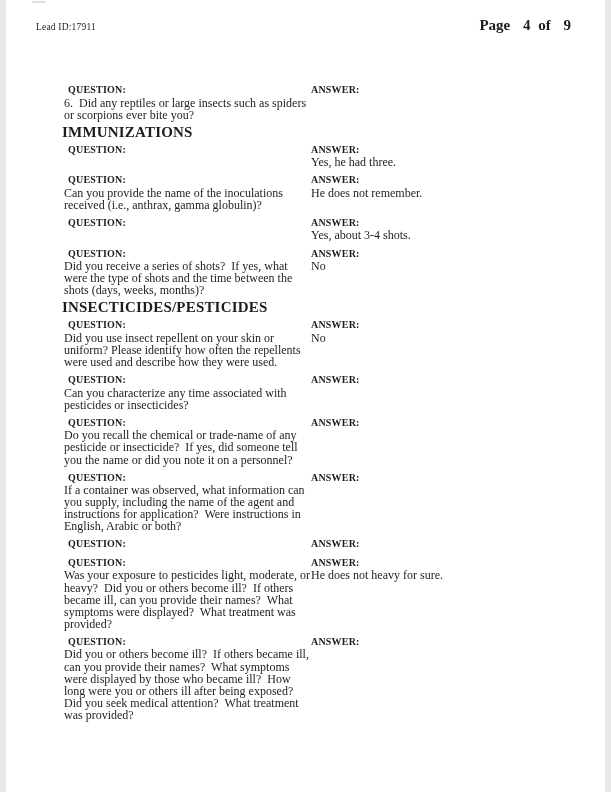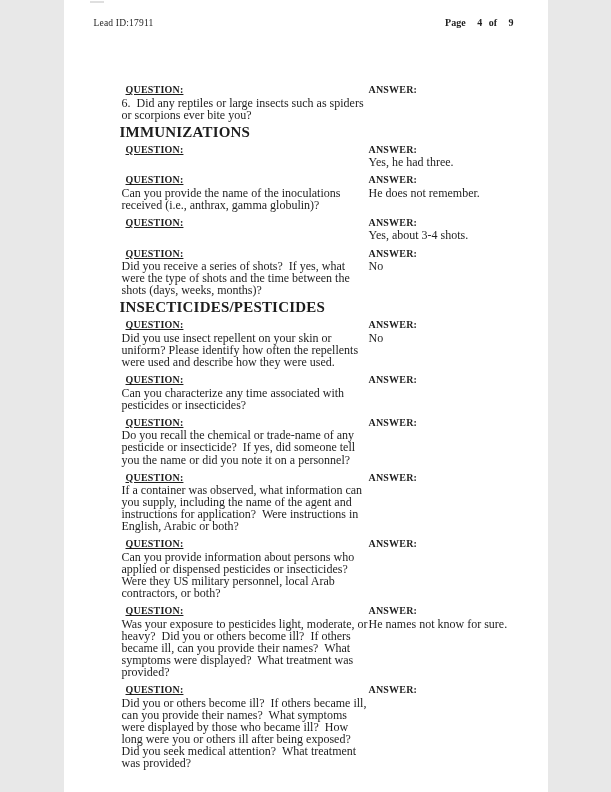--- a/index.html
+++ b/index.html
@@ -1,18 +1,18 @@
 <!DOCTYPE html>
 <html><head>
 <meta charset="utf-8">
 <style>
   html, body { margin: 0; padding: 0; background: #e8e8e8; }
   .page {
     position: relative;
-    width: 484px;
+    width: 599px;
     height: 792px;
     margin: 0 auto;
     background: #ffffff;
     font-family: "Liberation Serif", serif;
     color: #1d1d1d;
     overflow: hidden;
   }
   .scan-artifact {
     position: absolute;
     top: 1px; left: 26px;
@@ -21,40 +21,40 @@
     opacity: 0.6;
   }
   .header {
     position: absolute;
     top: 17px; left: 30px; right: 34px;
     display: flex;
     justify-content: space-between;
     align-items: baseline;
   }
   .lead-id { font-size: 9.5px; letter-spacing: 0.2px; }
-  .pageinfo { font-size: 10px; font-weight: bold; }
+  .pageinfo { font-size: 15px; font-weight: bold; }
   .pageinfo span { display: inline-block; }
   .pageinfo .gap-wide { margin-right: 9px; }
   .pageinfo .gap-sm { margin-right: 4px; }
   .doc-body {
     position: absolute;
     top: 83px; left: 58px; right: 28px;
   }
   .qa-row {
     display: grid;
     grid-template-columns: 247px 1fr;
     margin-bottom: 5px;
   }
   .label {
     font-weight: bold;
     font-size: 10px;
     line-height: 13.5px;
     letter-spacing: 0.2px;
   }
-  .q-label { margin-left: 4px; text-decoration: underline; }
+  .q-label { margin-left: 4px; }
   .qtext, .atext {
     font-size: 12px;
     line-height: 12.1px;
     white-space: pre-wrap;
   }
   .acol { padding-left: 0px; }
   .section-h {
     font-weight: bold;
     font-size: 15px;
     line-height: 13px;
@@ -176,36 +176,35 @@
     </div>
     <div class="acol">
       <div class="label a-label">ANSWER:</div>
       <div class="atext"></div>
     </div>
   </div>
 
   <div class="qa-row">
     <div class="qcol">
       <div class="label q-label">QUESTION:</div>
-      <div class="qtext">Can you provide information about persons who applied or dispensed pesticides or insecticides?  Were they US military personnel, local Arab contractors, or both?</div>
     </div>
     <div class="acol">
       <div class="label a-label">ANSWER:</div>
       <div class="atext"></div>
     </div>
   </div>
 
   <div class="qa-row">
     <div class="qcol">
       <div class="label q-label">QUESTION:</div>
       <div class="qtext">Was your exposure to pesticides light, moderate, or heavy?  Did you or others become ill?  If others became ill, can you provide their names?  What symptoms were displayed?  What treatment was provided?</div>
     </div>
     <div class="acol">
       <div class="label a-label">ANSWER:</div>
-      <div class="atext">He names not know for sure.</div>
+      <div class="atext">He does not heavy for sure.</div>
     </div>
   </div>
 
   <div class="qa-row">
     <div class="qcol">
       <div class="label q-label">QUESTION:</div>
       <div class="qtext">Did you or others become ill?  If others became ill, can you provide their names?  What symptoms were displayed by those who became ill?  How long were you or others ill after being exposed?  Did you seek medical attention?  What treatment was provided?</div>
     </div>
     <div class="acol">
       <div class="label a-label">ANSWER:</div>

